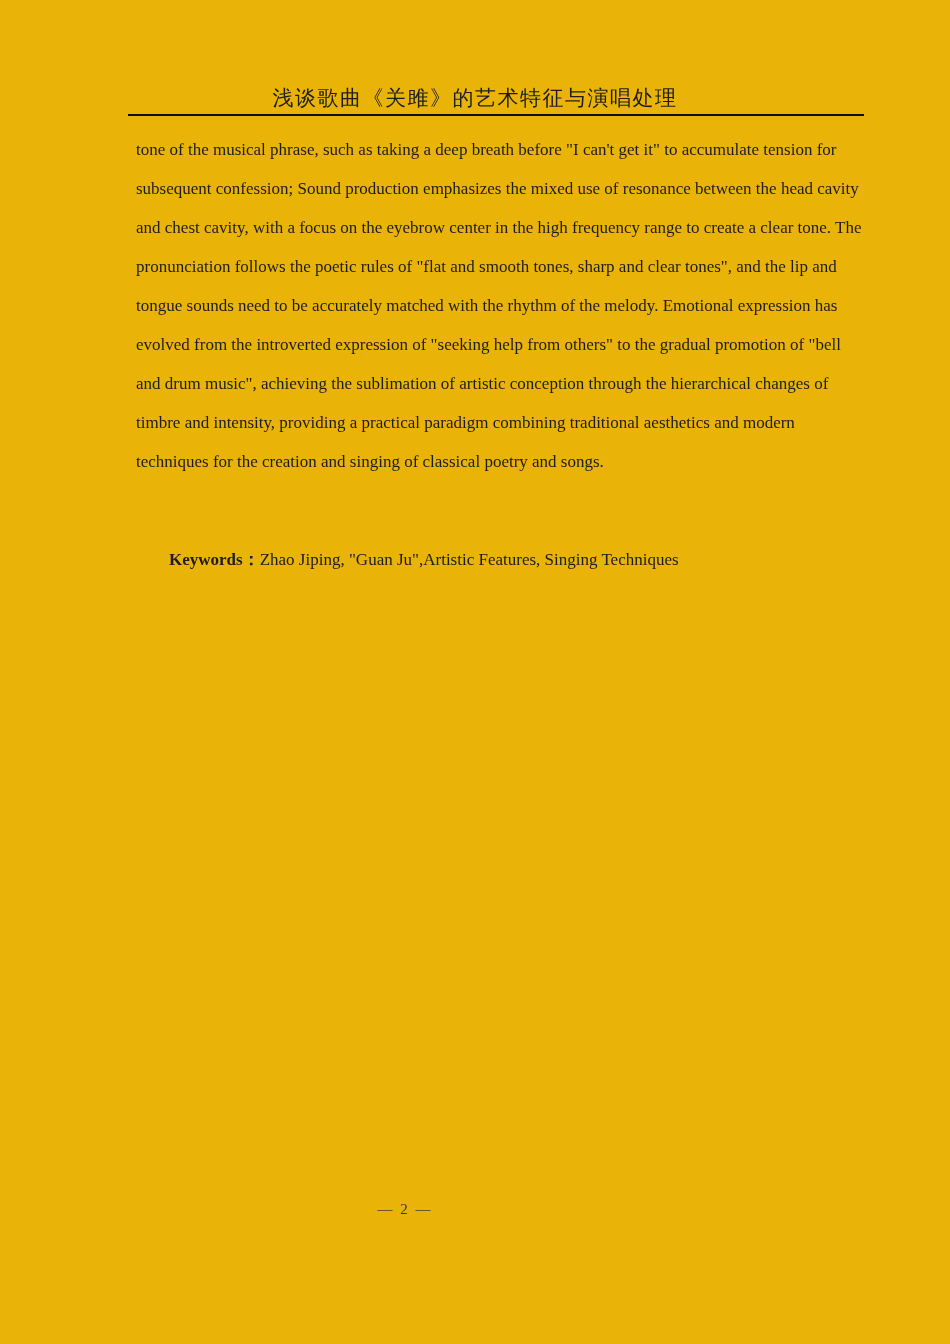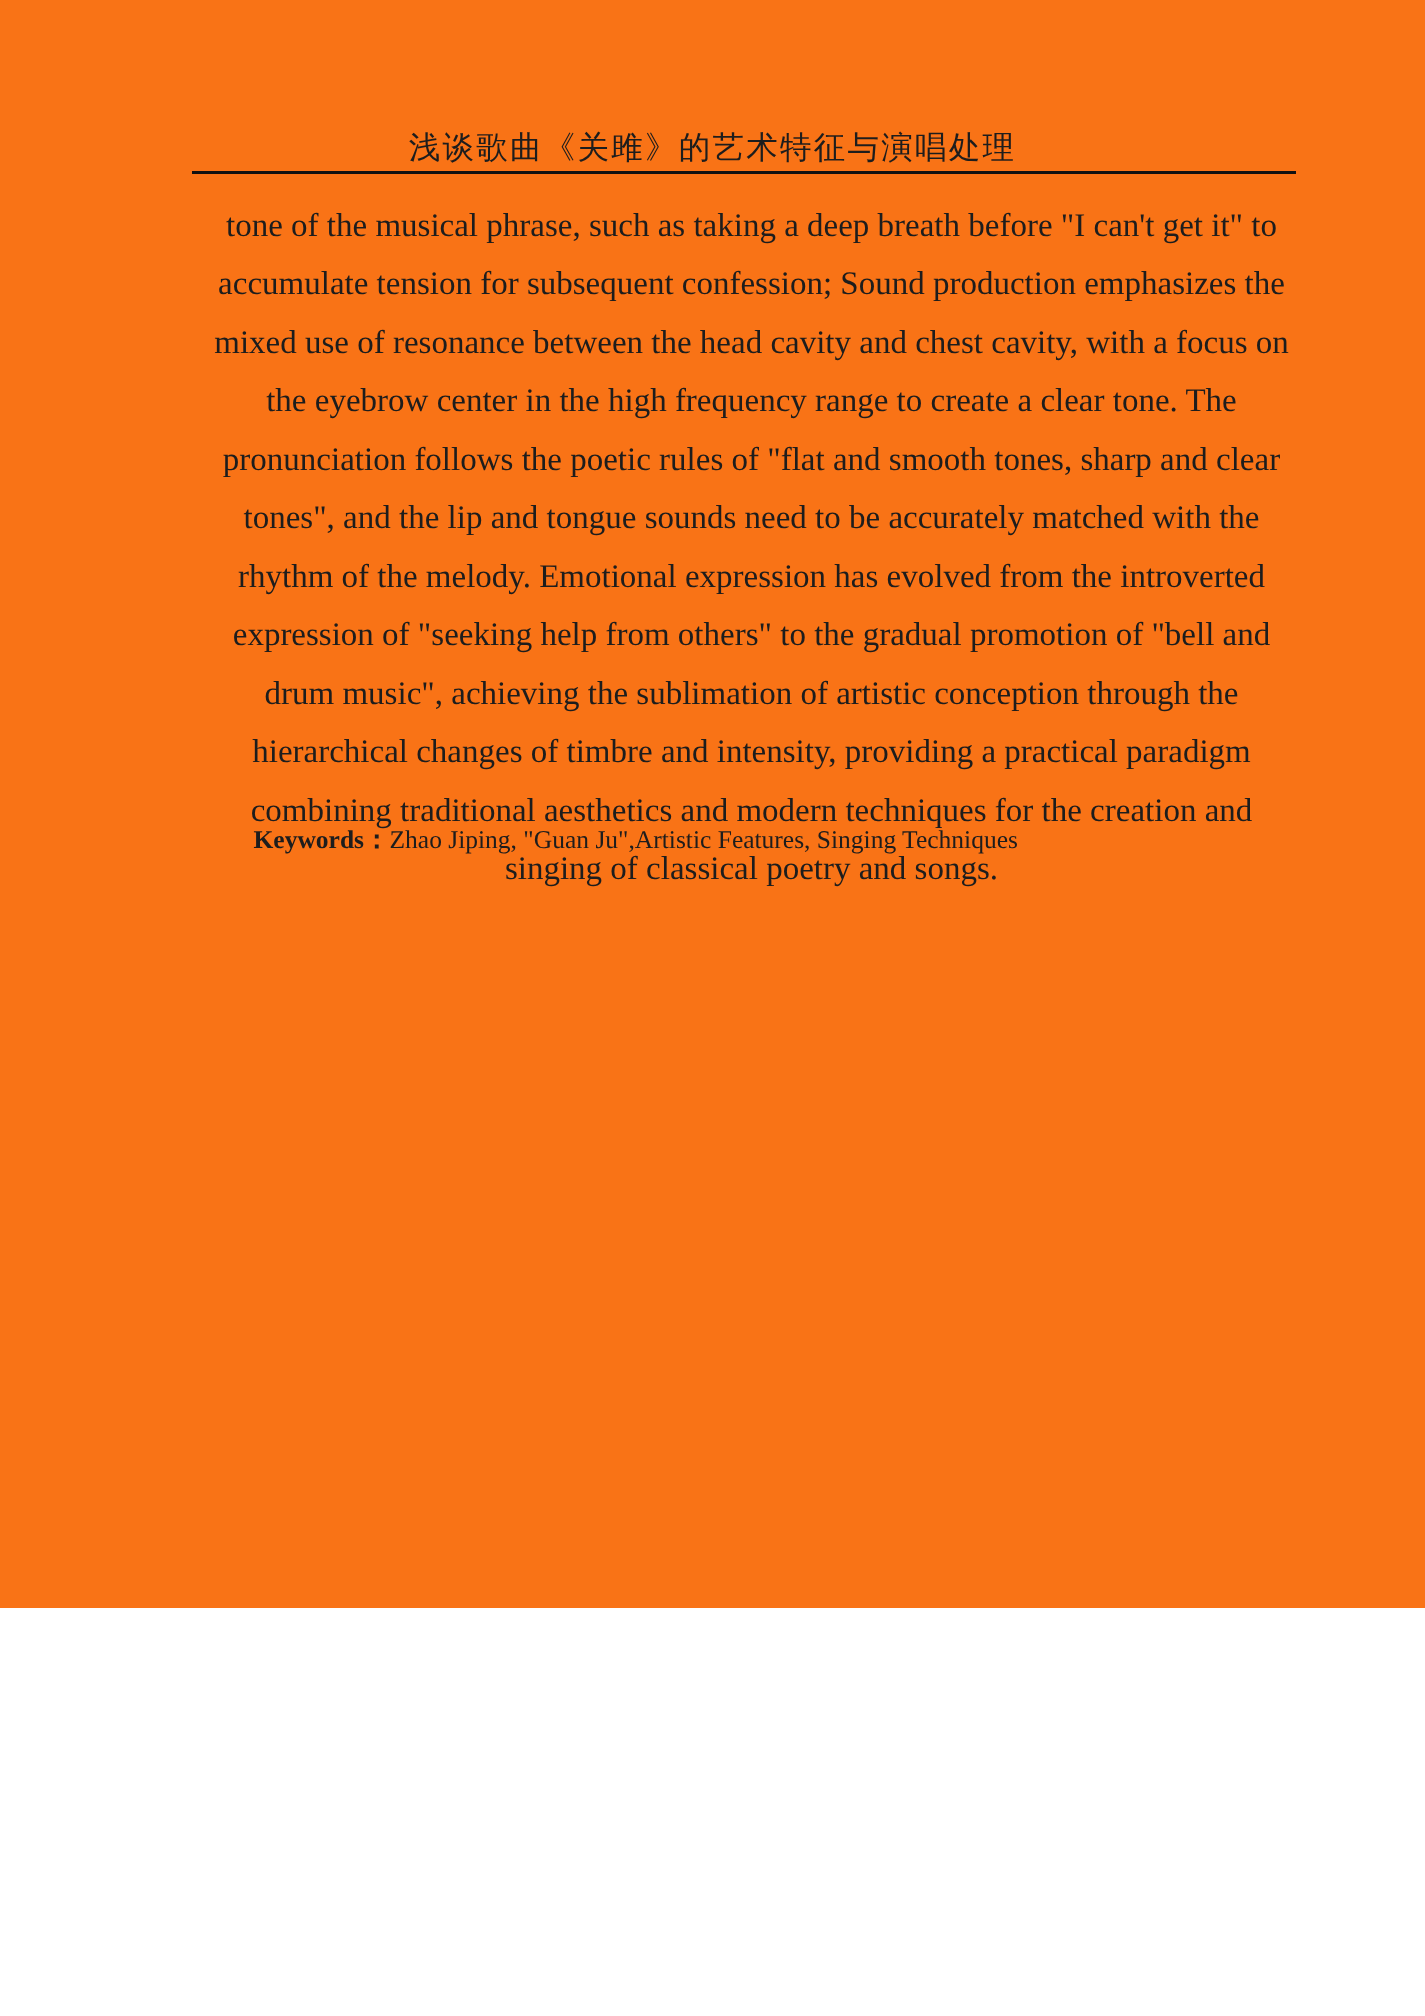--- a/index.html
+++ b/index.html
@@ -3,22 +3,22 @@
 <meta charset="utf-8">
 <style>
   html, body {
     margin: 0;
     padding: 0;
     background: #ffffff;
   }
   .page {
     position: relative;
     width: 950px;
-    height: 1072px;
-    background: #f97316;
+    height: 1344px;
+    background: #eab308;
     overflow: hidden;
     font-family: "Liberation Serif", "DejaVu Serif", serif;
     color: #1d1d1d;
   }
   .header-title {
     position: absolute;
     top: 84px;
     left: 0;
     width: 100%;
     text-align: center;
@@ -34,23 +34,23 @@
     width: 736px;
     height: 0;
     border-top: 2px solid #111111;
   }
   .body-text {
     position: absolute;
     top: 130px;
     left: 136px;
     width: 730px;
     margin: 0;
-    font-size: 22px;
+    font-size: 17px;
     line-height: 39px;
-    text-align: center;
+    text-align: left;
     color: #1d1d1d;
   }
   .keywords-line {
     position: absolute;
     top: 549px;
     left: 169px;
     width: 700px;
     margin: 0;
     font-size: 17px;
     line-height: 22px;

